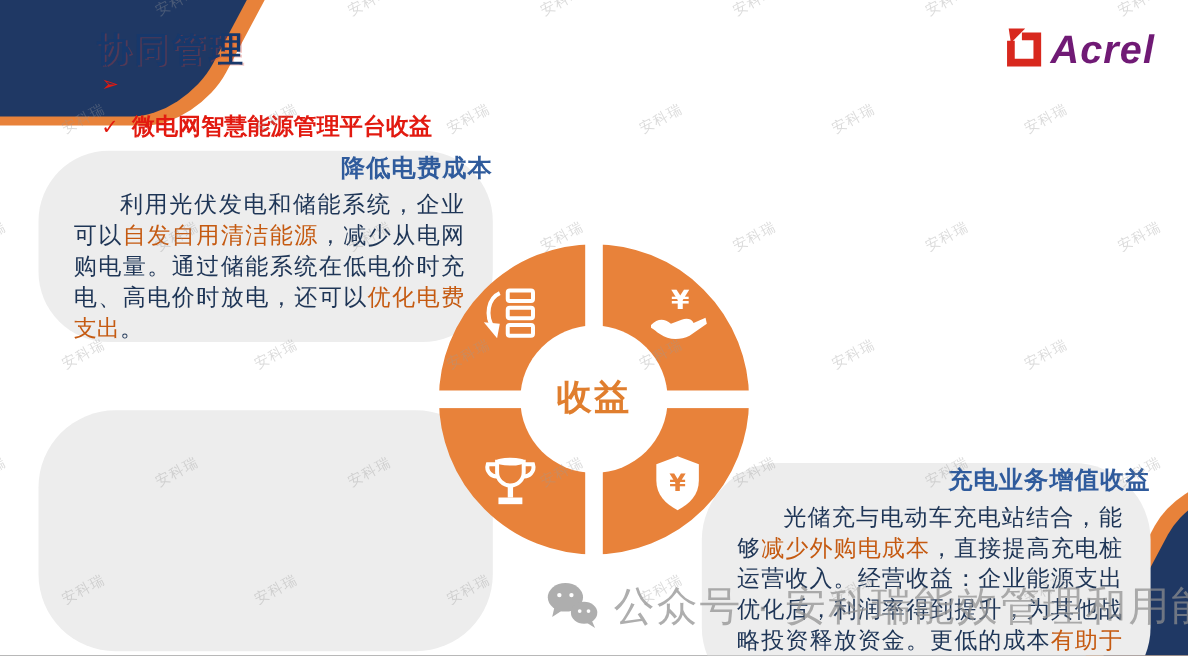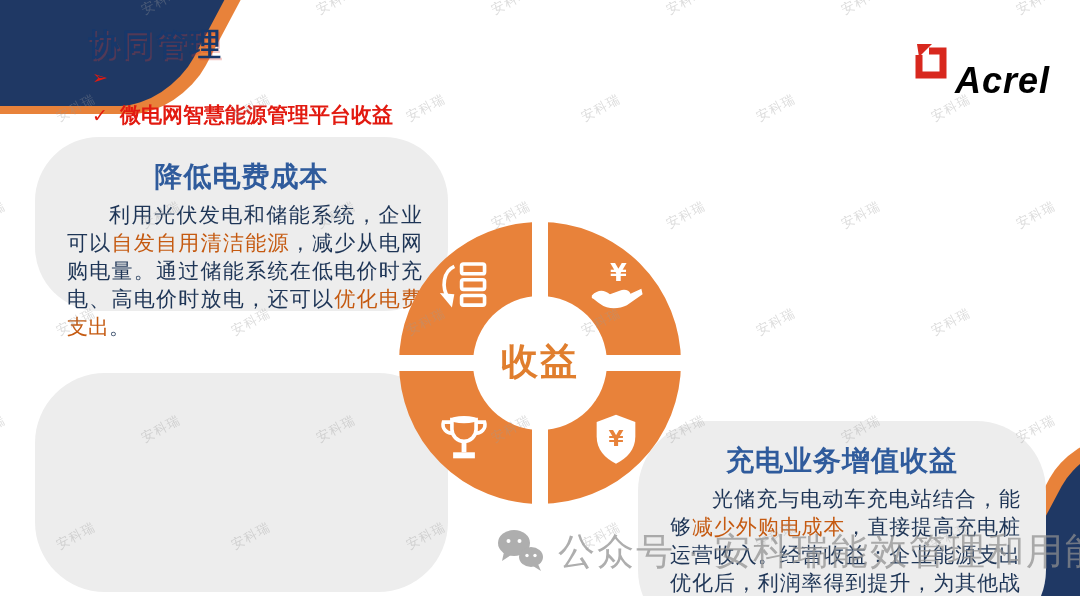--- a/index.html
+++ b/index.html
@@ -17,41 +17,41 @@
     transform:skewX(-28deg); transform-origin:top left; border-radius:0 0 48px 0; z-index:4;}
   .deco-br-orange { right:-38px; bottom:-17px; width:140px; height:175px; background:#E8823A;
     transform:skewX(-28deg); transform-origin:bottom left; border-radius:40px 0 0 0; z-index:3;}
   .deco-br-navy { right:-50px; bottom:-25px; width:140px; height:175px; background:#1F3864;
     transform:skewX(-28deg); transform-origin:bottom left; border-radius:40px 0 0 0; z-index:4;}
   
   .page-title { position:absolute; left:88px; top:24px; font-size:31px; font-weight:800;
     color:#17386B; letter-spacing:3px; z-index:6;
     text-shadow:1.5px 1.5px 0 rgba(217,60,50,0.28); }
   .logo { position:absolute; right:30px; top:24px; display:flex; align-items:center; gap:6px; z-index:6; }
-  .logo-text { font-size:36px; font-weight:800; font-style:italic; color:#000000; letter-spacing:1px;margin-top:36px; }
+  .logo-text { font-size:36px; font-weight:800; font-style:italic; color:#701a75; letter-spacing:1px; }
   
   .bullets { position:absolute; left:92px; top:66px; z-index:6; }
   .bullet-line { display:flex; align-items:baseline; gap:12px; font-size:21px; font-weight:700;
     color:#E21A10; height:35px; }
   .bullet-marker { font-size:19px; }
   
   .card { position:absolute; background:#EDEDED; z-index:5; border-radius:64px; }
   .card-tl { left:35px;  top:137px; width:413px; height:174px; }
   .card-tr { left:638px; top:137px; width:408px; height:176px; }
   .card-bl { left:35px;  top:373px; width:413px; height:219px; border-radius:70px; }
   .card-br { left:638px; top:373px; width:408px; height:219px; border-radius:70px;margin-top:48px; }
-  .card-title { text-align:center; font-size:28px; font-weight:800; color:#2F5B9C;
-    padding-top:21px; letter-spacing:1px; }
+  .card-title { text-align:right; font-size:22px; font-weight:800; color:#2F5B9C;
+    padding-top:1px; letter-spacing:1px; }
   .card-body { padding:5px 26px 0 32px; font-size:21px; font-weight:400; color:#1E3556;
     line-height:28px; text-align:justify; text-indent:2em; }
   .card-body .hl { color:#C55A11; }
   
   .ring-wrap { position:absolute; left:395px; top:218px; width:290px; height:290px; z-index:10; }
   .ring-center-label { position:absolute; left:50%; top:50%; transform:translate(-50%,-52%);
-    font-size:37px; font-weight:800; color:#E07E2E; letter-spacing:2px; }
+    font-size:32px; font-weight:800; color:#E07E2E; letter-spacing:2px; }
   .ring-icon { position:absolute; width:58px; height:58px; }
   .ri-tl { left:40px; top:40px; }
   .ri-tr { right:40px; top:40px; }
   .ri-bl { left:40px; bottom:40px; }
   .ri-br { right:40px; bottom:40px; }
   
   .watermark-layer { position:absolute; inset:0; z-index:40; pointer-events:none; }
   .wm { position:absolute; transform:rotate(-28deg); color:#9a9a9a; opacity:0.35;
     font-size:13px; letter-spacing:1px; }
   .footer-mark { position:absolute; left:496px; top:527px; display:flex; align-items:center;

